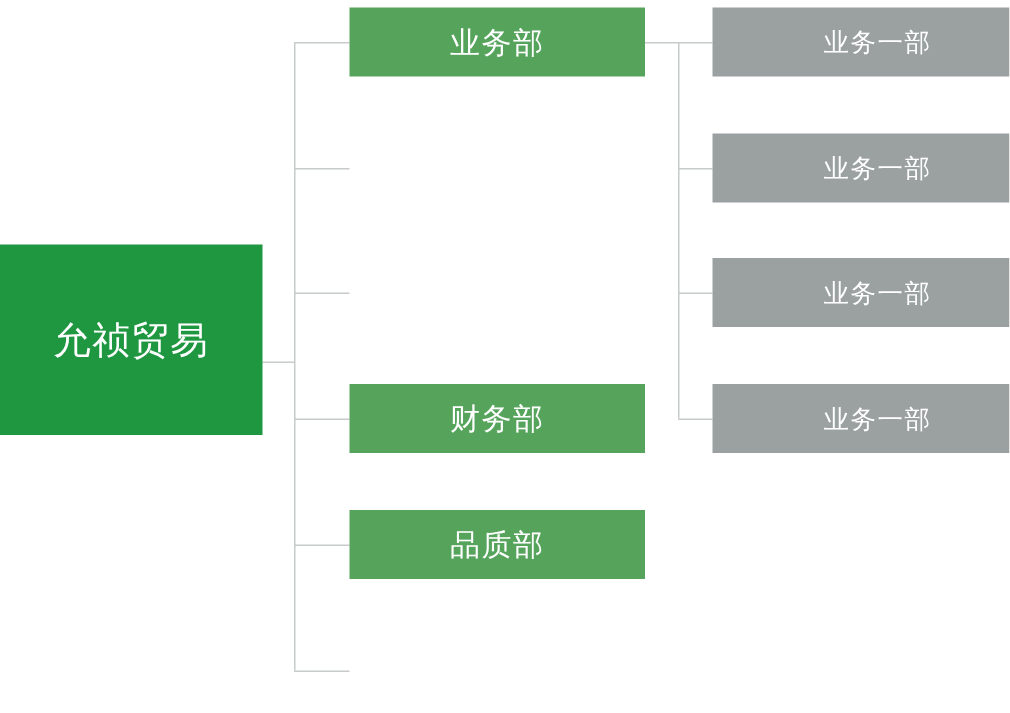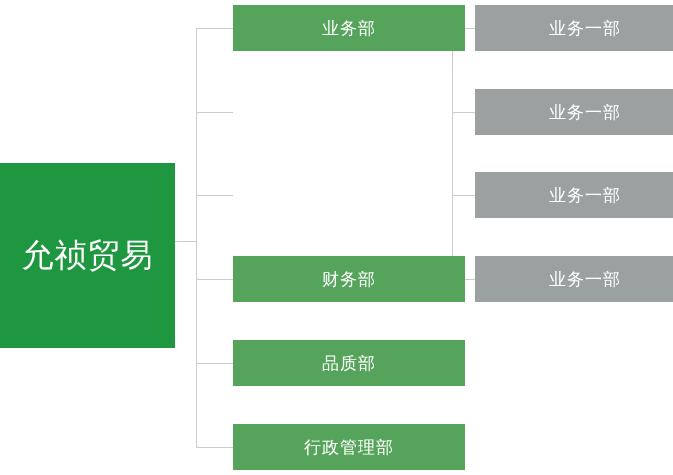--- a/index.html
+++ b/index.html
@@ -21,31 +21,31 @@
     align-items: center;
     justify-content: center;
     color: var(--color-text, #ffffff);
     box-sizing: border-box;
     text-align: center;
   }
   .node.root {
     left: 0px;
     top: 163px;
     width: 175px;
-    height: 185px;
+    height: 127px;
     background: var(--color-root, #1f9640);
-    font-size: 32px;
+    font-size: 25px;
     letter-spacing: 1px;
   }
   .node.dept {
     left: 233px;
-    width: 232px;
+    width: 197px;
     height: 46px;
     background: var(--color-department, #56a45c);
-    font-size: 17px;
+    font-size: 20px;
     letter-spacing: 1px;
   }
   .node.sub {
     left: 475px;
     width: 220px;
     height: 46px;
     background: var(--color-sub, #9ba1a1);
     font-size: 17px;
     letter-spacing: 1px;
   }
@@ -93,23 +93,20 @@
 
   <div class="node dept d1">
     <span>业务部</span>
   </div>
   <div class="node dept d4">
     <span>财务部</span>
   </div>
   <div class="node dept d5">
     <span>品质部</span>
   </div>
-  <div class="node dept d6">
-    <span>行政管理部</span>
-  </div>
 
   <div class="node sub s1">
     <span>业务一部</span>
   </div>
   <div class="node sub s2">
     <span>业务一部</span>
   </div>
   <div class="node sub s3">
     <span>业务一部</span>
   </div>

